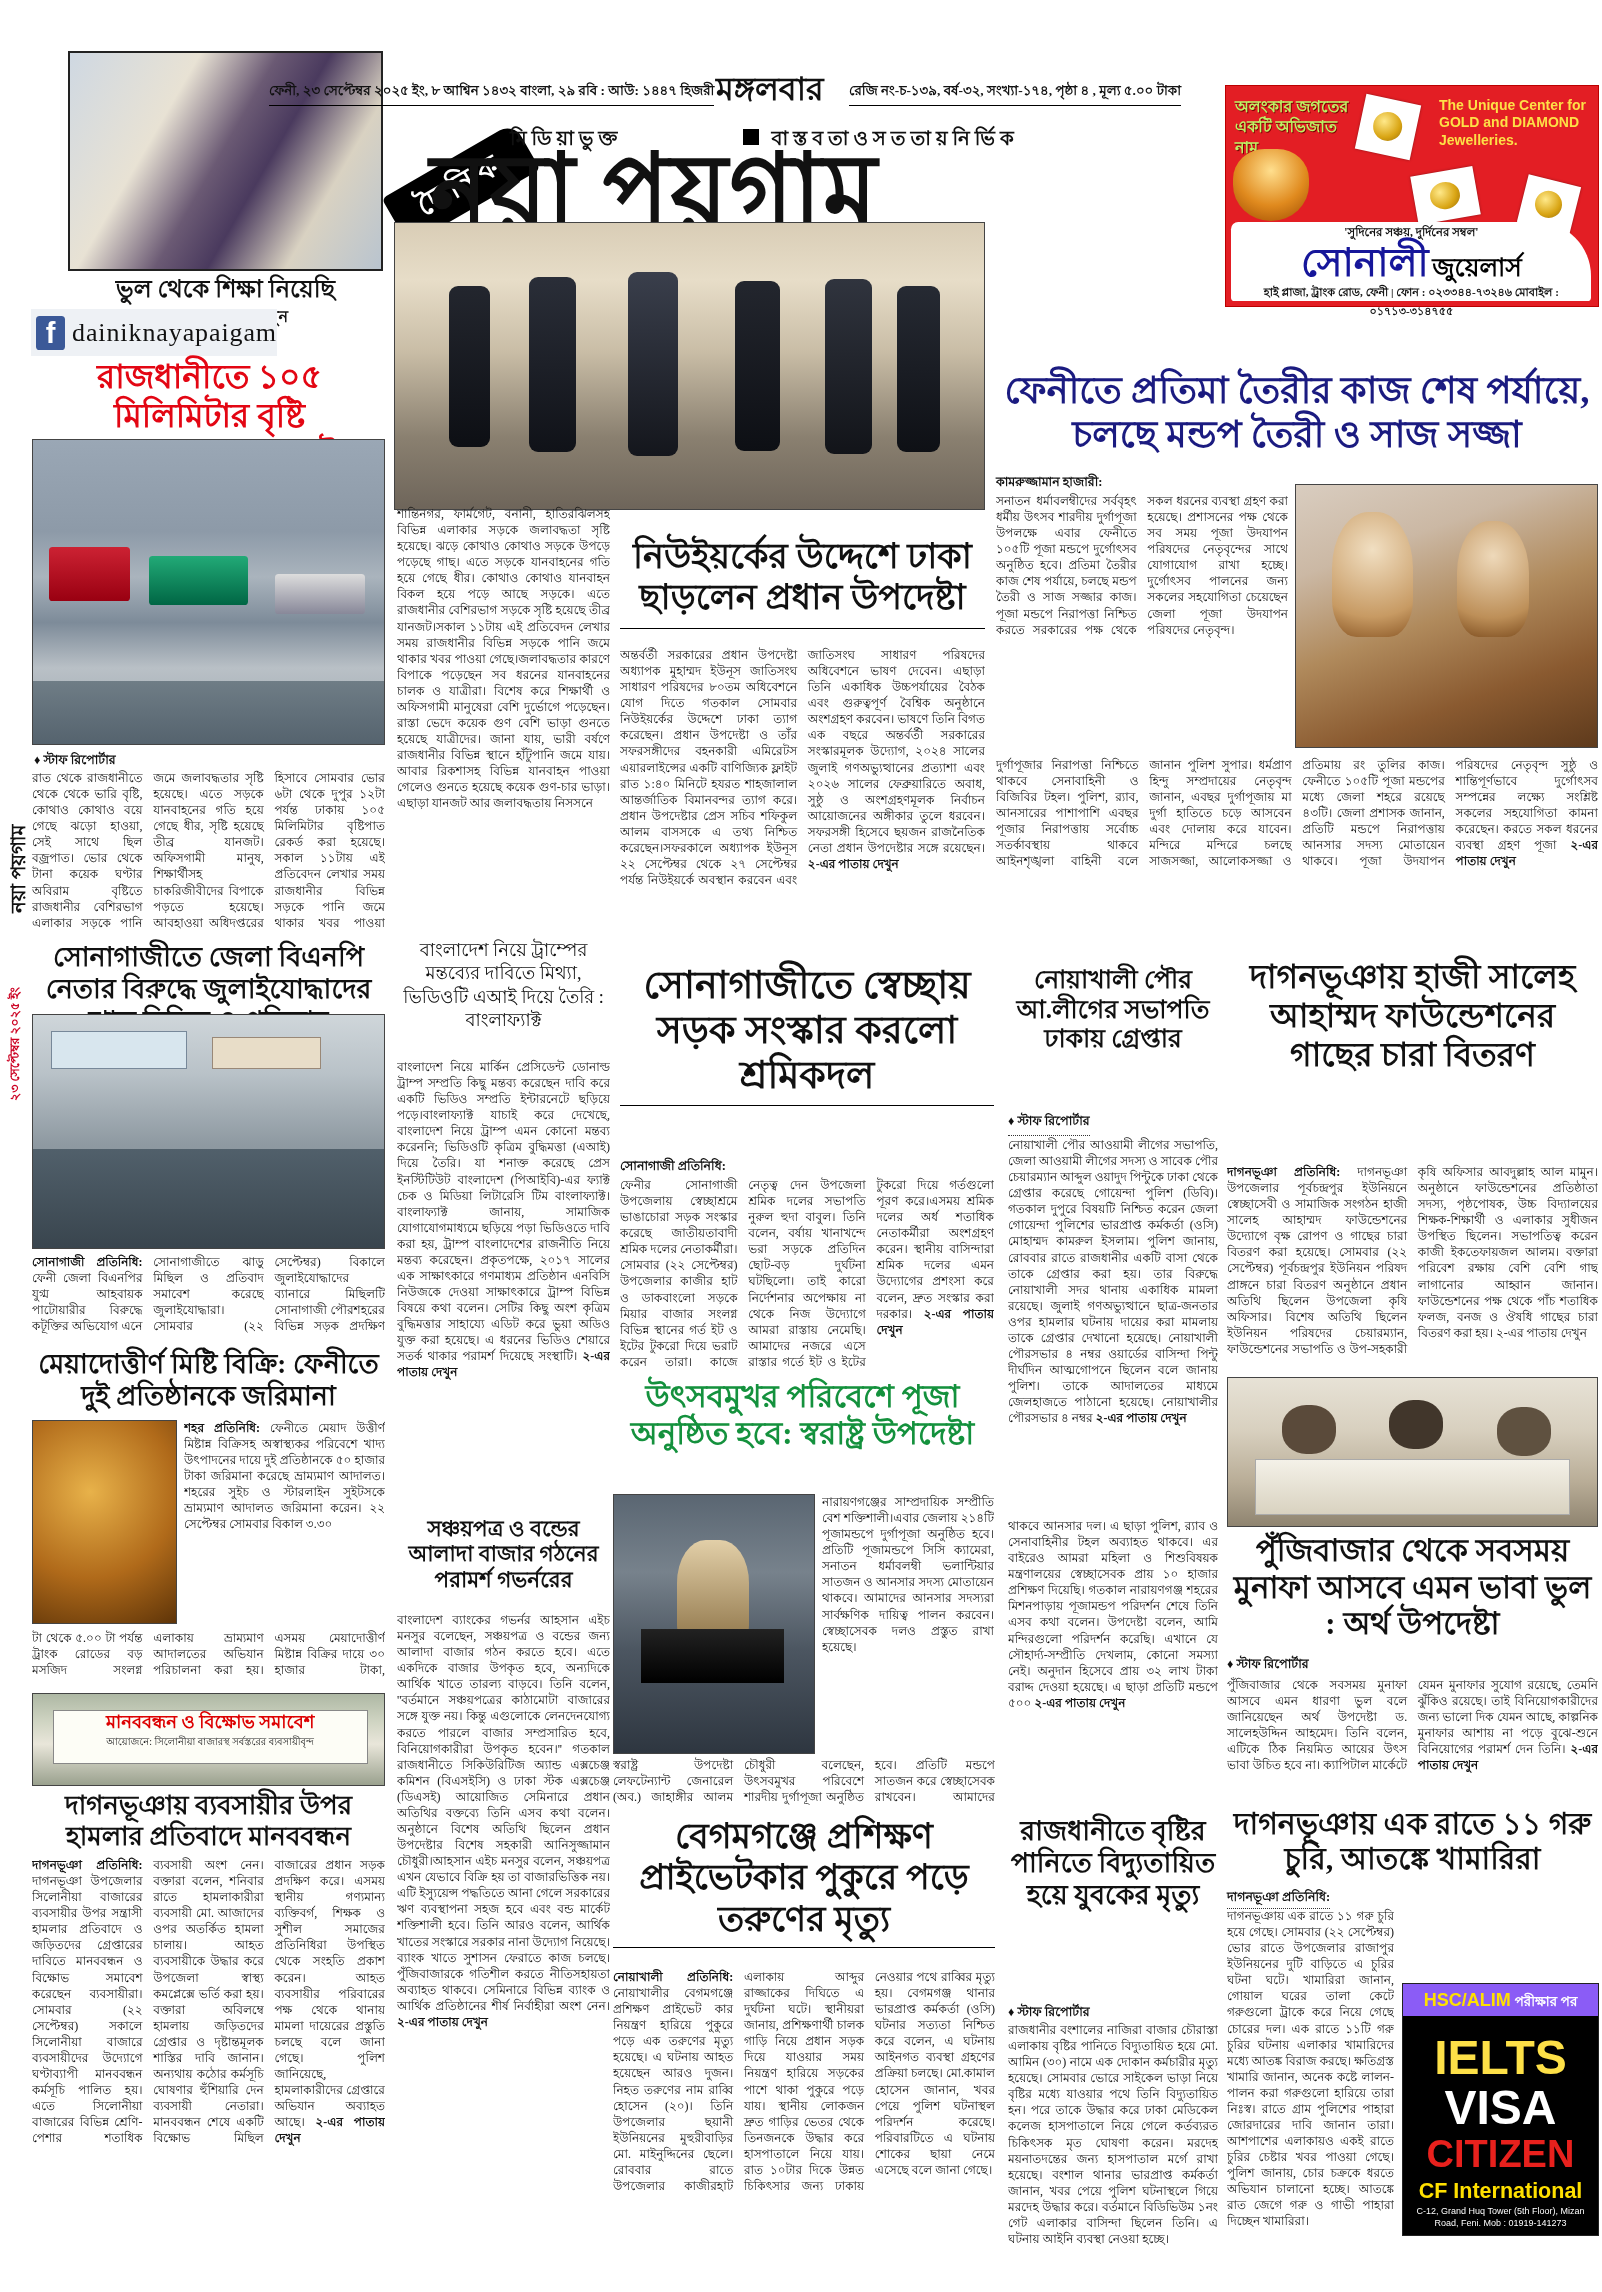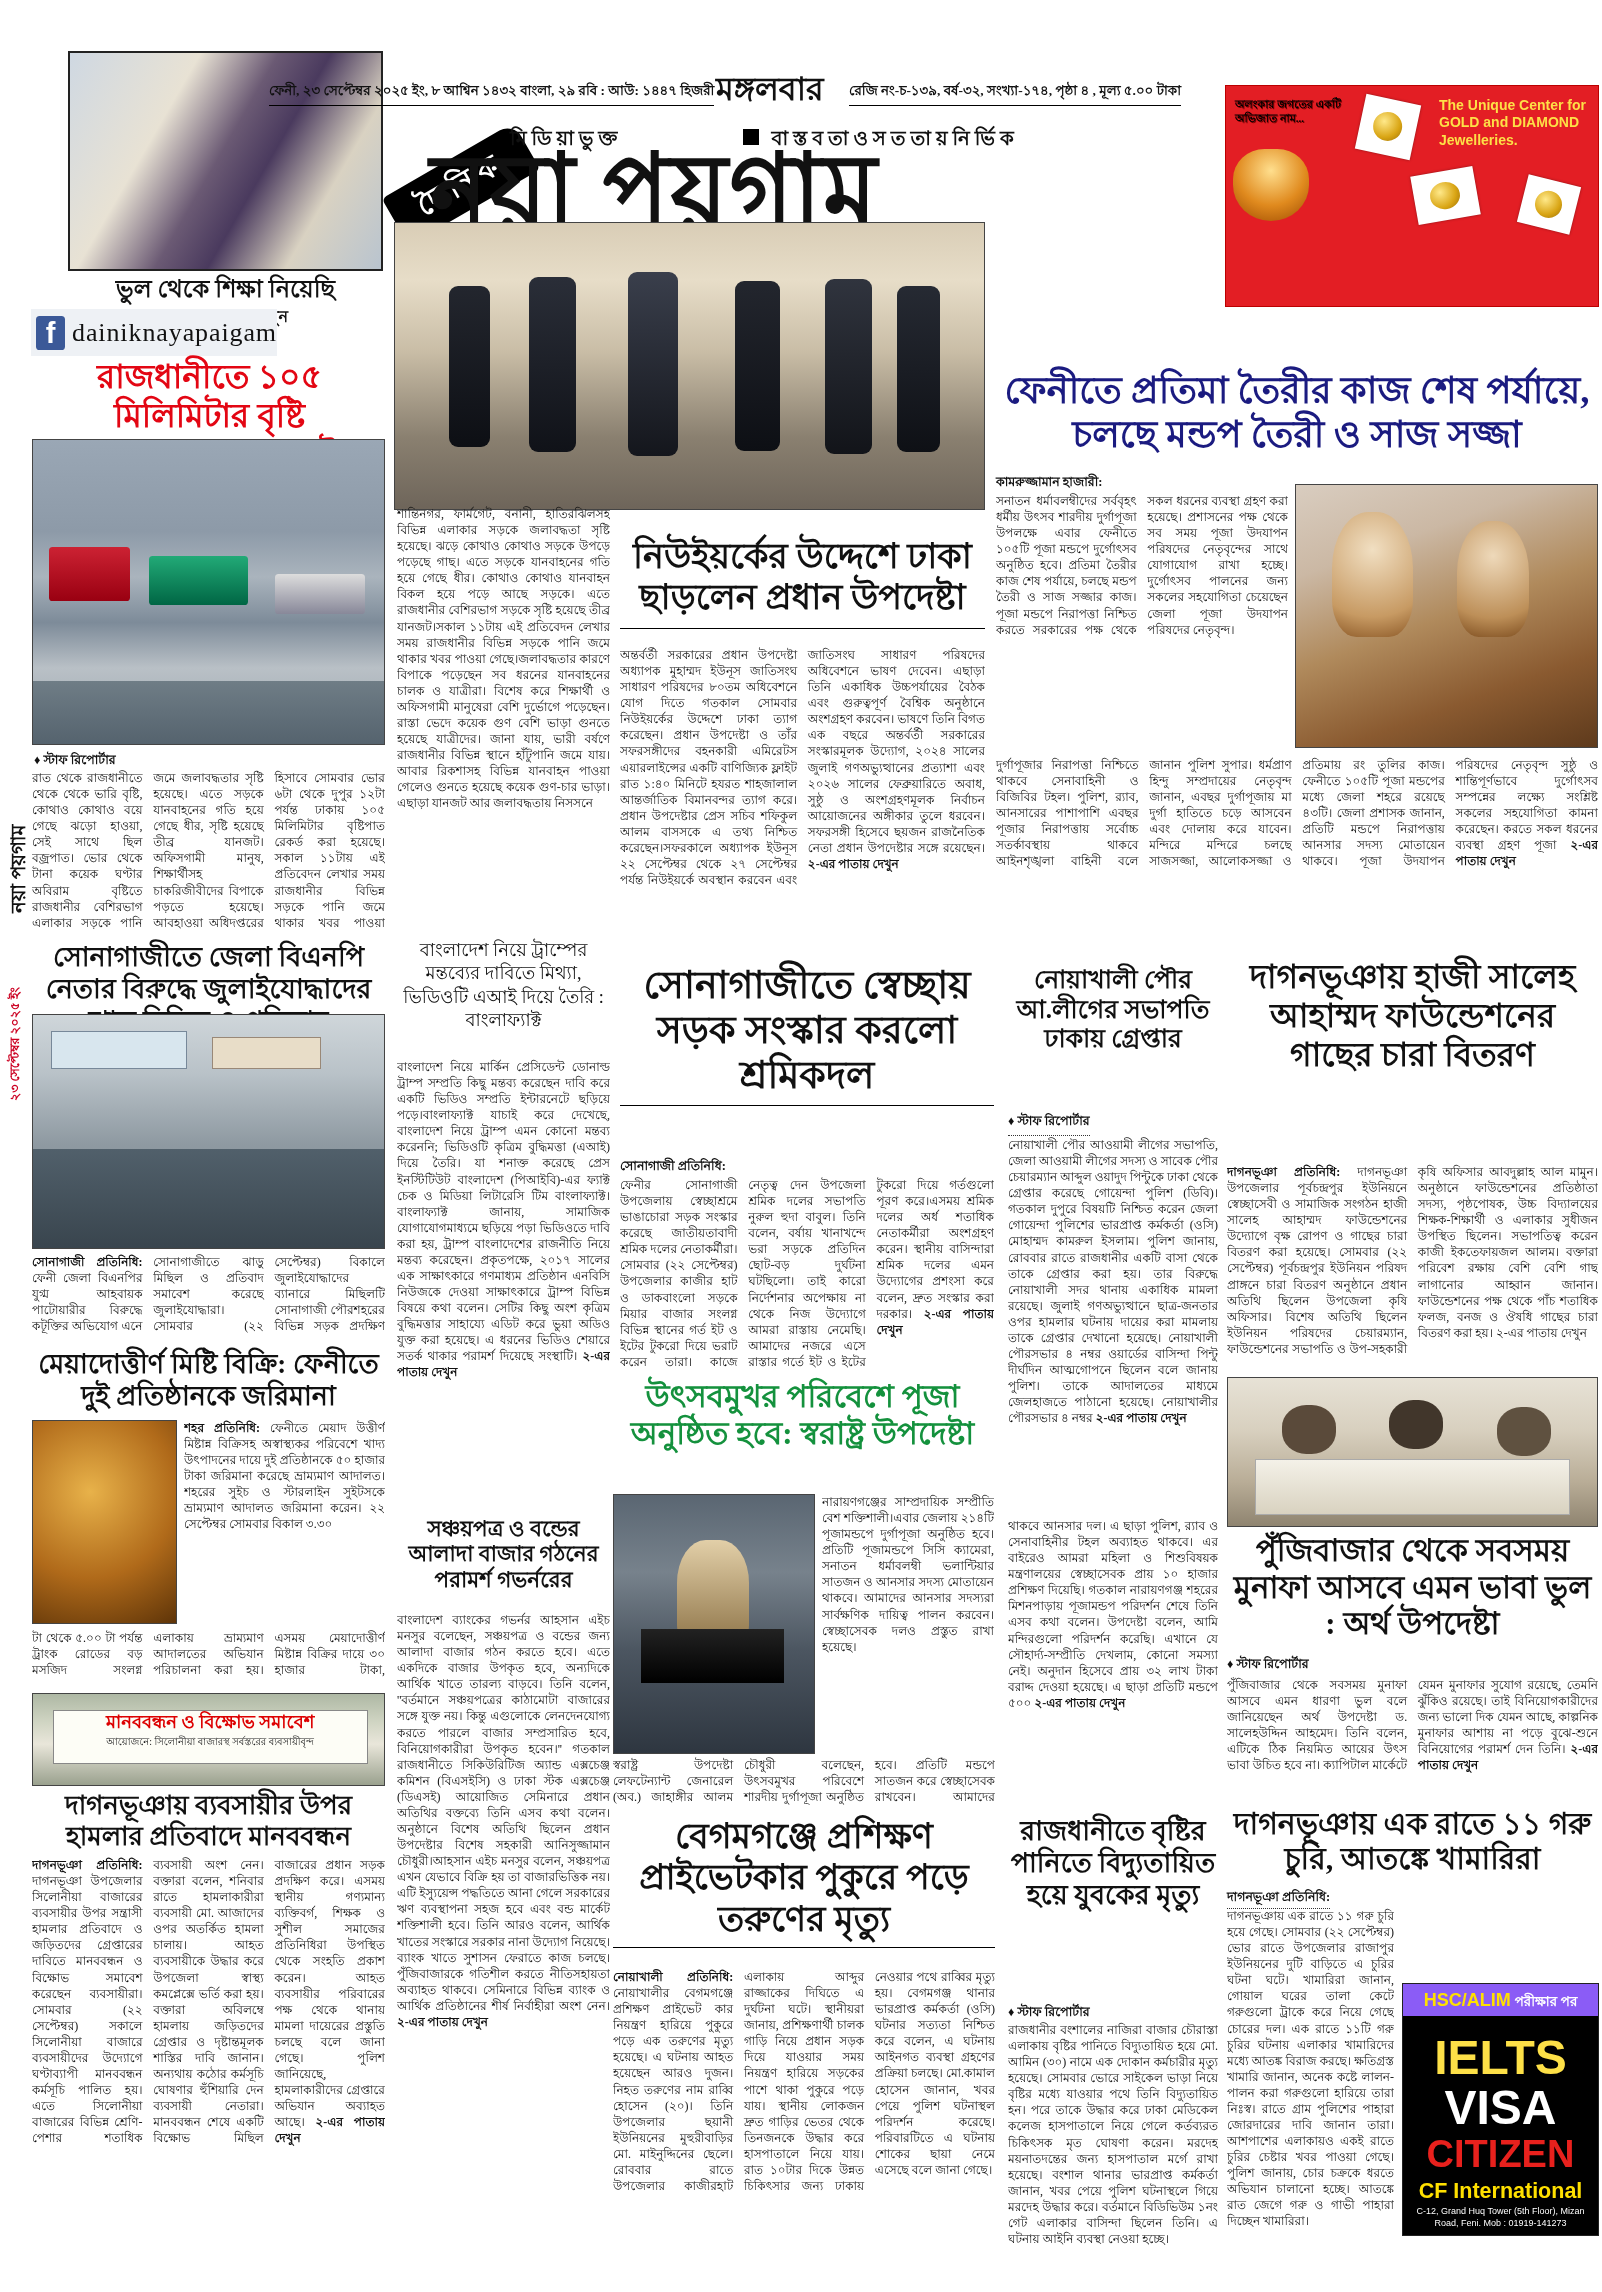--- a/index.html
+++ b/index.html
@@ -46,33 +46,41 @@
     <div class="abs" style="left:116px;top:25px;font-weight:bold;font-size:19.7px;">মি ডি য়া ভু ক্ত</div>
     <div class="abs" style="left:349px;top:25px;font-weight:bold;font-size:19.7px;">
       <span style="display:inline-block;width:16px;height:16px;background:#000;margin-right:12.5px;"></span><span>বা স্ত ব তা  ও  স ত তা য়  নি র্ভি ক</span>
     </div>
     <div class="abs" style="left:36px;top:43px;width:627px;font-weight:bold;font-size:97px;line-height:1.05;letter-spacing:1.8px;transform:scaleY(1.08);white-space:nowrap;">নয়া পয়গাম</div>
     <div class="abs" style="left:0px;top:190px;font-weight:bold;font-size:18px;">প্রতিষ্ঠাতা ঃ মরহুম আব্দুল মমিন খান</div>
     <div class="abs" style="left:381px;top:188px;font-size:21.5px;font-style:italic;font-weight:bold;">The Daily Nayapaigam</div>
   </div>
 
   <div class="abs" style="left:1225px;top:85px;width:374px;height:222px;background:#e31e24;border:1.8px solid #b00;box-sizing:border-box;">
-    <div class="abs" style="left:9px;top:10.7px;width:116px;color:#000000;font-weight:bold;font-size:11px;line-height:1.3;text-shadow:0.9px 0.9px 0 #7a0000;">অলংকার জগতের একটি অভিজাত নাম...</div>
+    <div class="abs" style="left:9px;top:10.7px;width:116px;color:#bef264;font-weight:bold;font-size:16px;line-height:1.3;text-shadow:0.9px 0.9px 0 #7a0000;">অলংকার জগতের একটি অভিজাত নাম...</div>
     <div class="abs" style="left:213px;top:10.7px;width:154px;color:#fde047;font-weight:bold;font-size:14px;line-height:1.25;font-family:'Liberation Sans',sans-serif;">The Unique Center for GOLD and DIAMOND Jewelleries.</div>
     <div class="adcard" style="left:134px;top:12.5px;width:56px;height:56px;transform:rotate(12deg);">
       <span class="goldball" style="left:13.4px;top:13.4px;width:29px;height:29px;"></span>
       </div>
     <div class="adcard" style="left:188px;top:85px;width:63px;height:49px;transform:rotate(-10deg);">
       <span class="goldball" style="left:16px;top:10.7px;width:30px;height:27px;"></span>
       </div>
     <div class="adcard" style="left:296px;top:94px;width:54px;height:49px;transform:rotate(14deg);">
       <span class="goldball" style="left:12.5px;top:10.7px;width:27px;height:27px;"></span>
       </div>
     <div class="abs" style="left:7.2px;top:63px;width:76px;height:72px;border-radius:50% 50% 60% 60%;
                 background:radial-gradient(circle at 50% 30%,#ffdf8e,#e08a1e 55%,#9c4a00);"></div>
+    <div class="abs" style="left:5.4px;top:136px;width:360px;height:79px;background:#fff;border-radius:7.2px 54px 3.6px 3.6px;text-align:center;">
+      <div style="font-size:11.6px;font-weight:bold;margin-top:1.8px;">'সুদিনের সঞ্চয়, দুর্দিনের সম্বল'</div>
+      <div style="line-height:1;">
+        <span style="color:#16169a;font-weight:bold;font-size:39px;">সোনালী</span>
+        <span style="color:#000;font-weight:bold;font-size:25px;">জুয়েলার্স</span>
+      </div>
+      <div style="font-size:11.2px;font-weight:bold;margin-top:1.8px;">হাই প্লাজা, ট্রাংক রোড, ফেনী | ফোন : ০২৩৩৪৪-৭৩২৪৬ মোবাইল : ০১৭১৩-৩১৪৭৫৫</div>
+    </div>
   </div>
 
   <div class="abs" style="left:31px;top:309px;width:246px;height:47px;background:#eef1f5;display:flex;align-items:center;gap:7.2px;padding-left:5.4px;box-sizing:border-box;">
     <span style="display:inline-block;width:34px;height:34px;background:#3b5998;color:#fff;font-weight:bold;
                  font-size:29px;text-align:center;line-height:34px;border-radius:3.6px;font-family:'Liberation Sans',sans-serif;">f</span>
     <span style="font-size:26px;letter-spacing:0.9px;">dainiknayapaigam</span>
   </div>
 
   <div class="abs vtext" style="left:1.8px;top:761px;height:152px;font-size:19.7px;">নয়া পয়গাম</div>
   <div class="abs vtext" style="left:5.4px;top:922px;height:179px;font-size:12.5px;color:#c02;">২৩ সেপ্টেম্বর ২০২৫ ইং</div>

